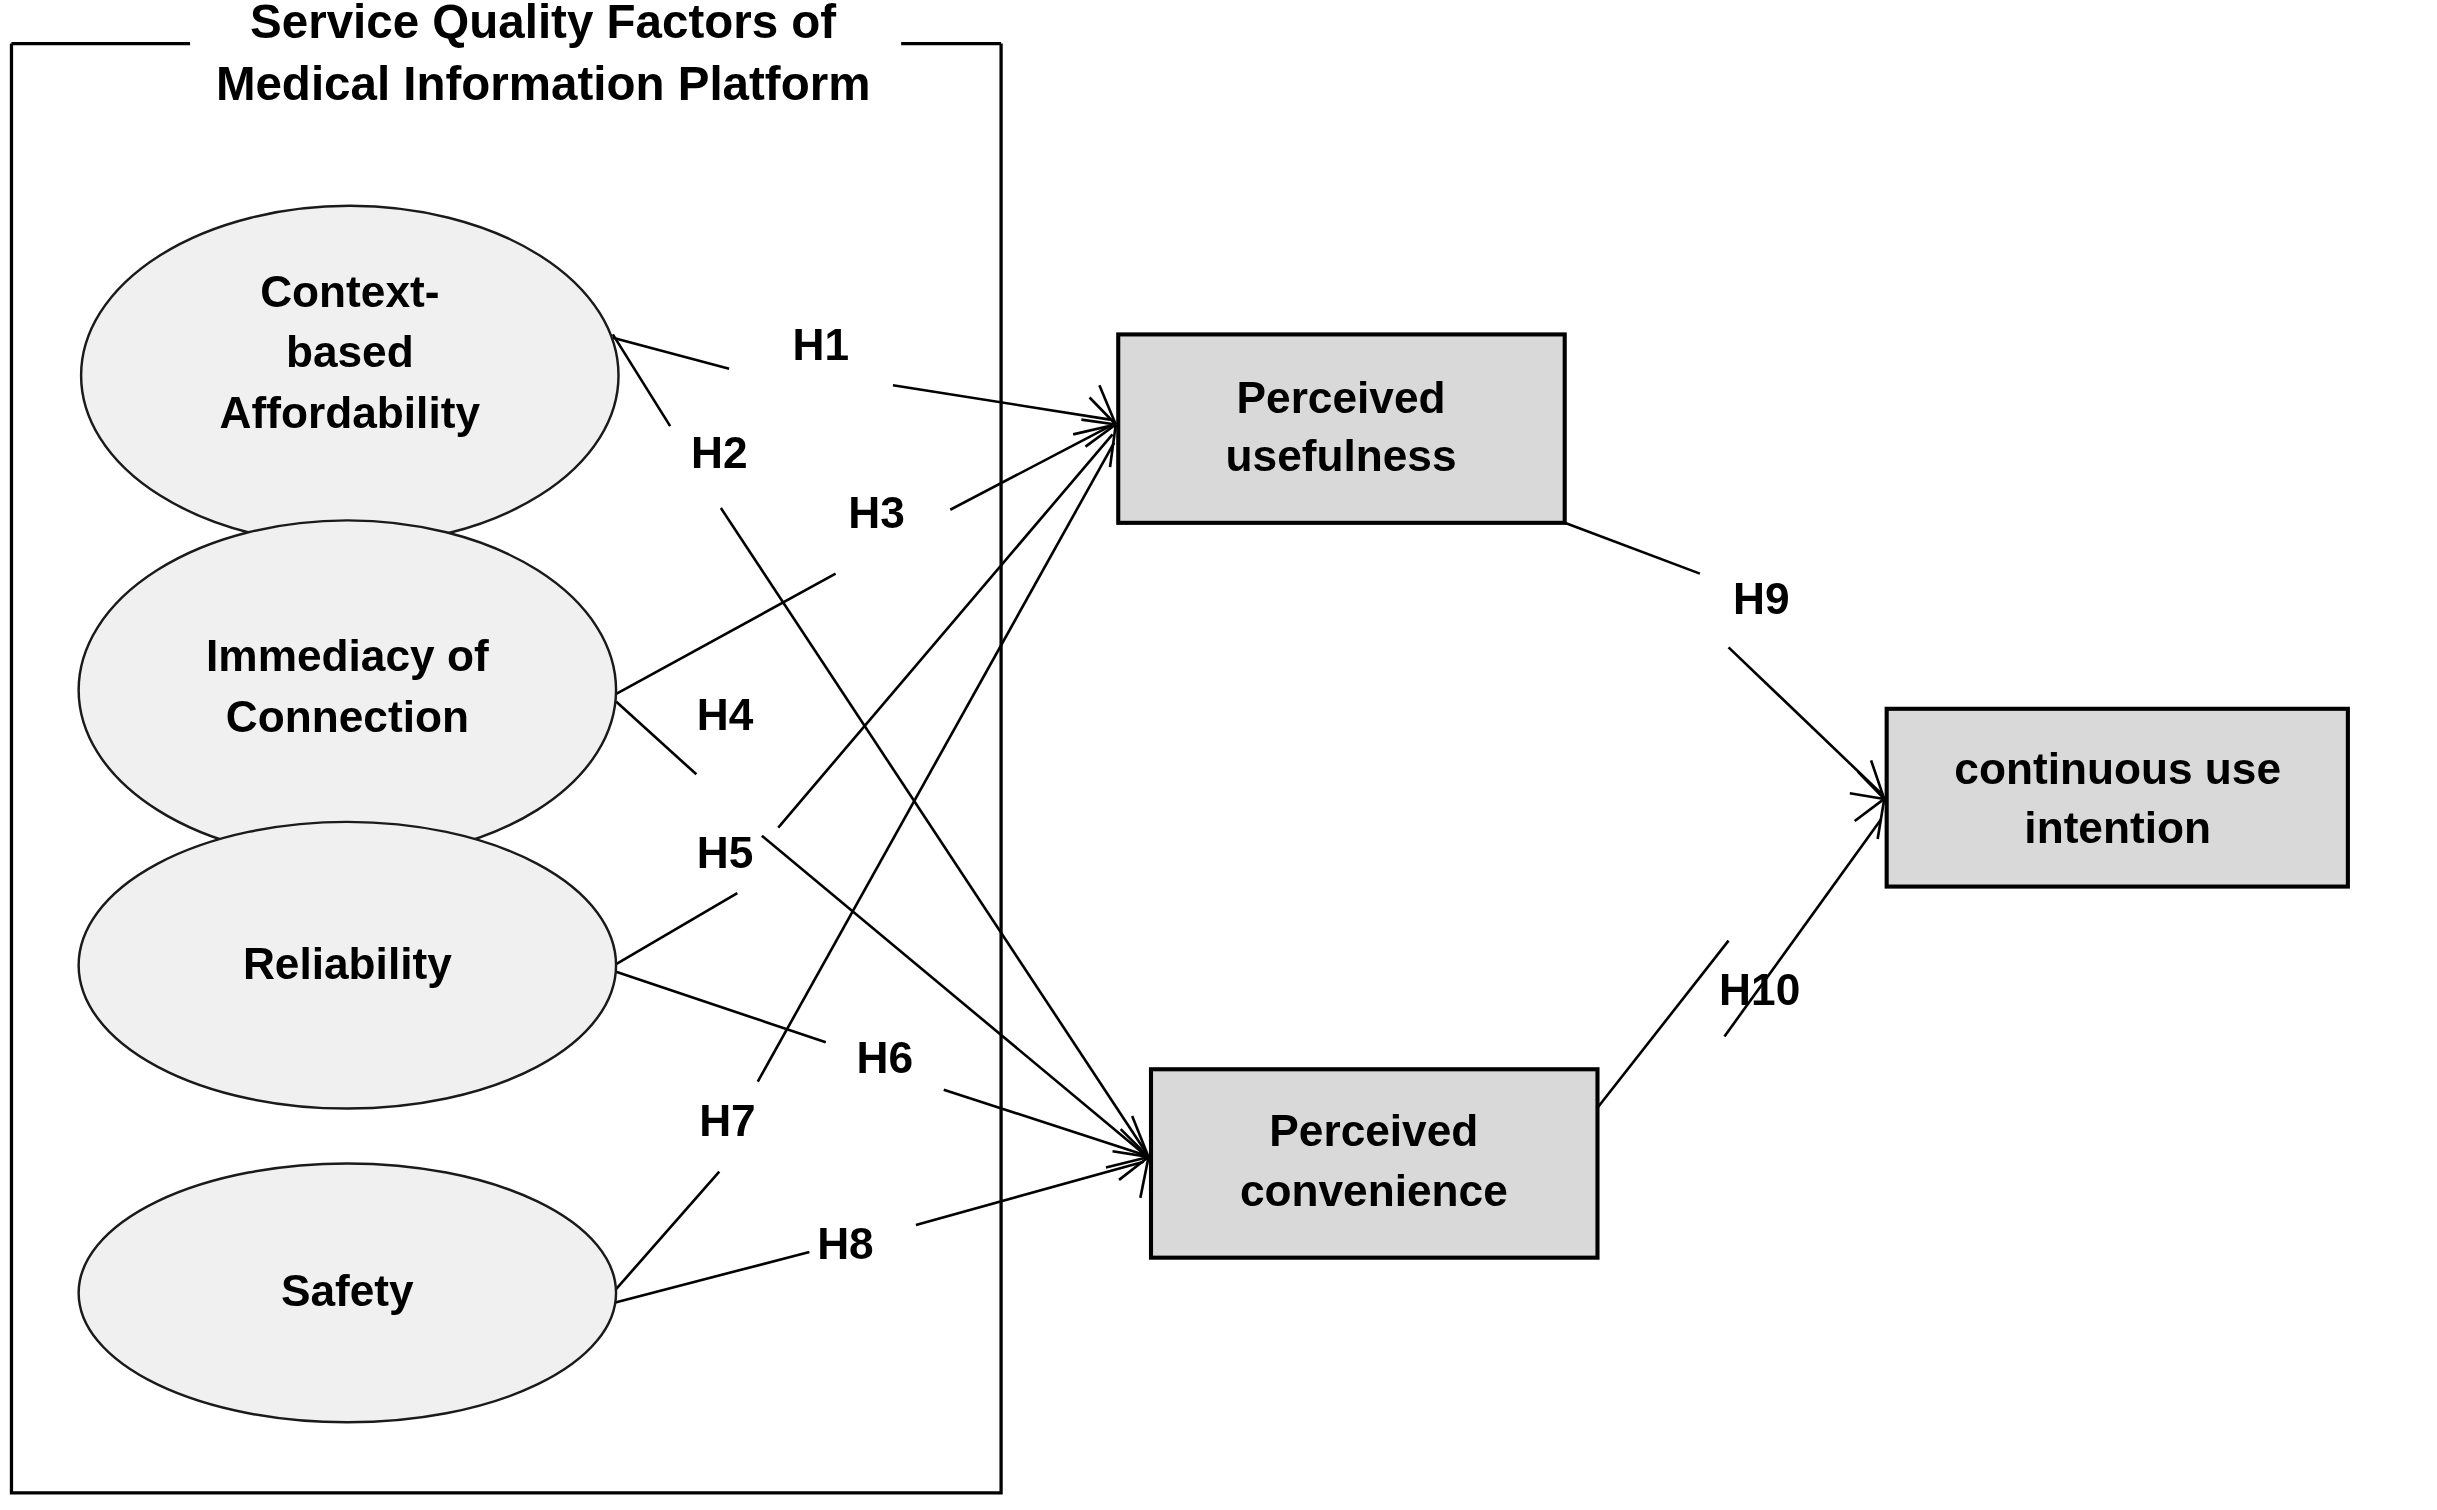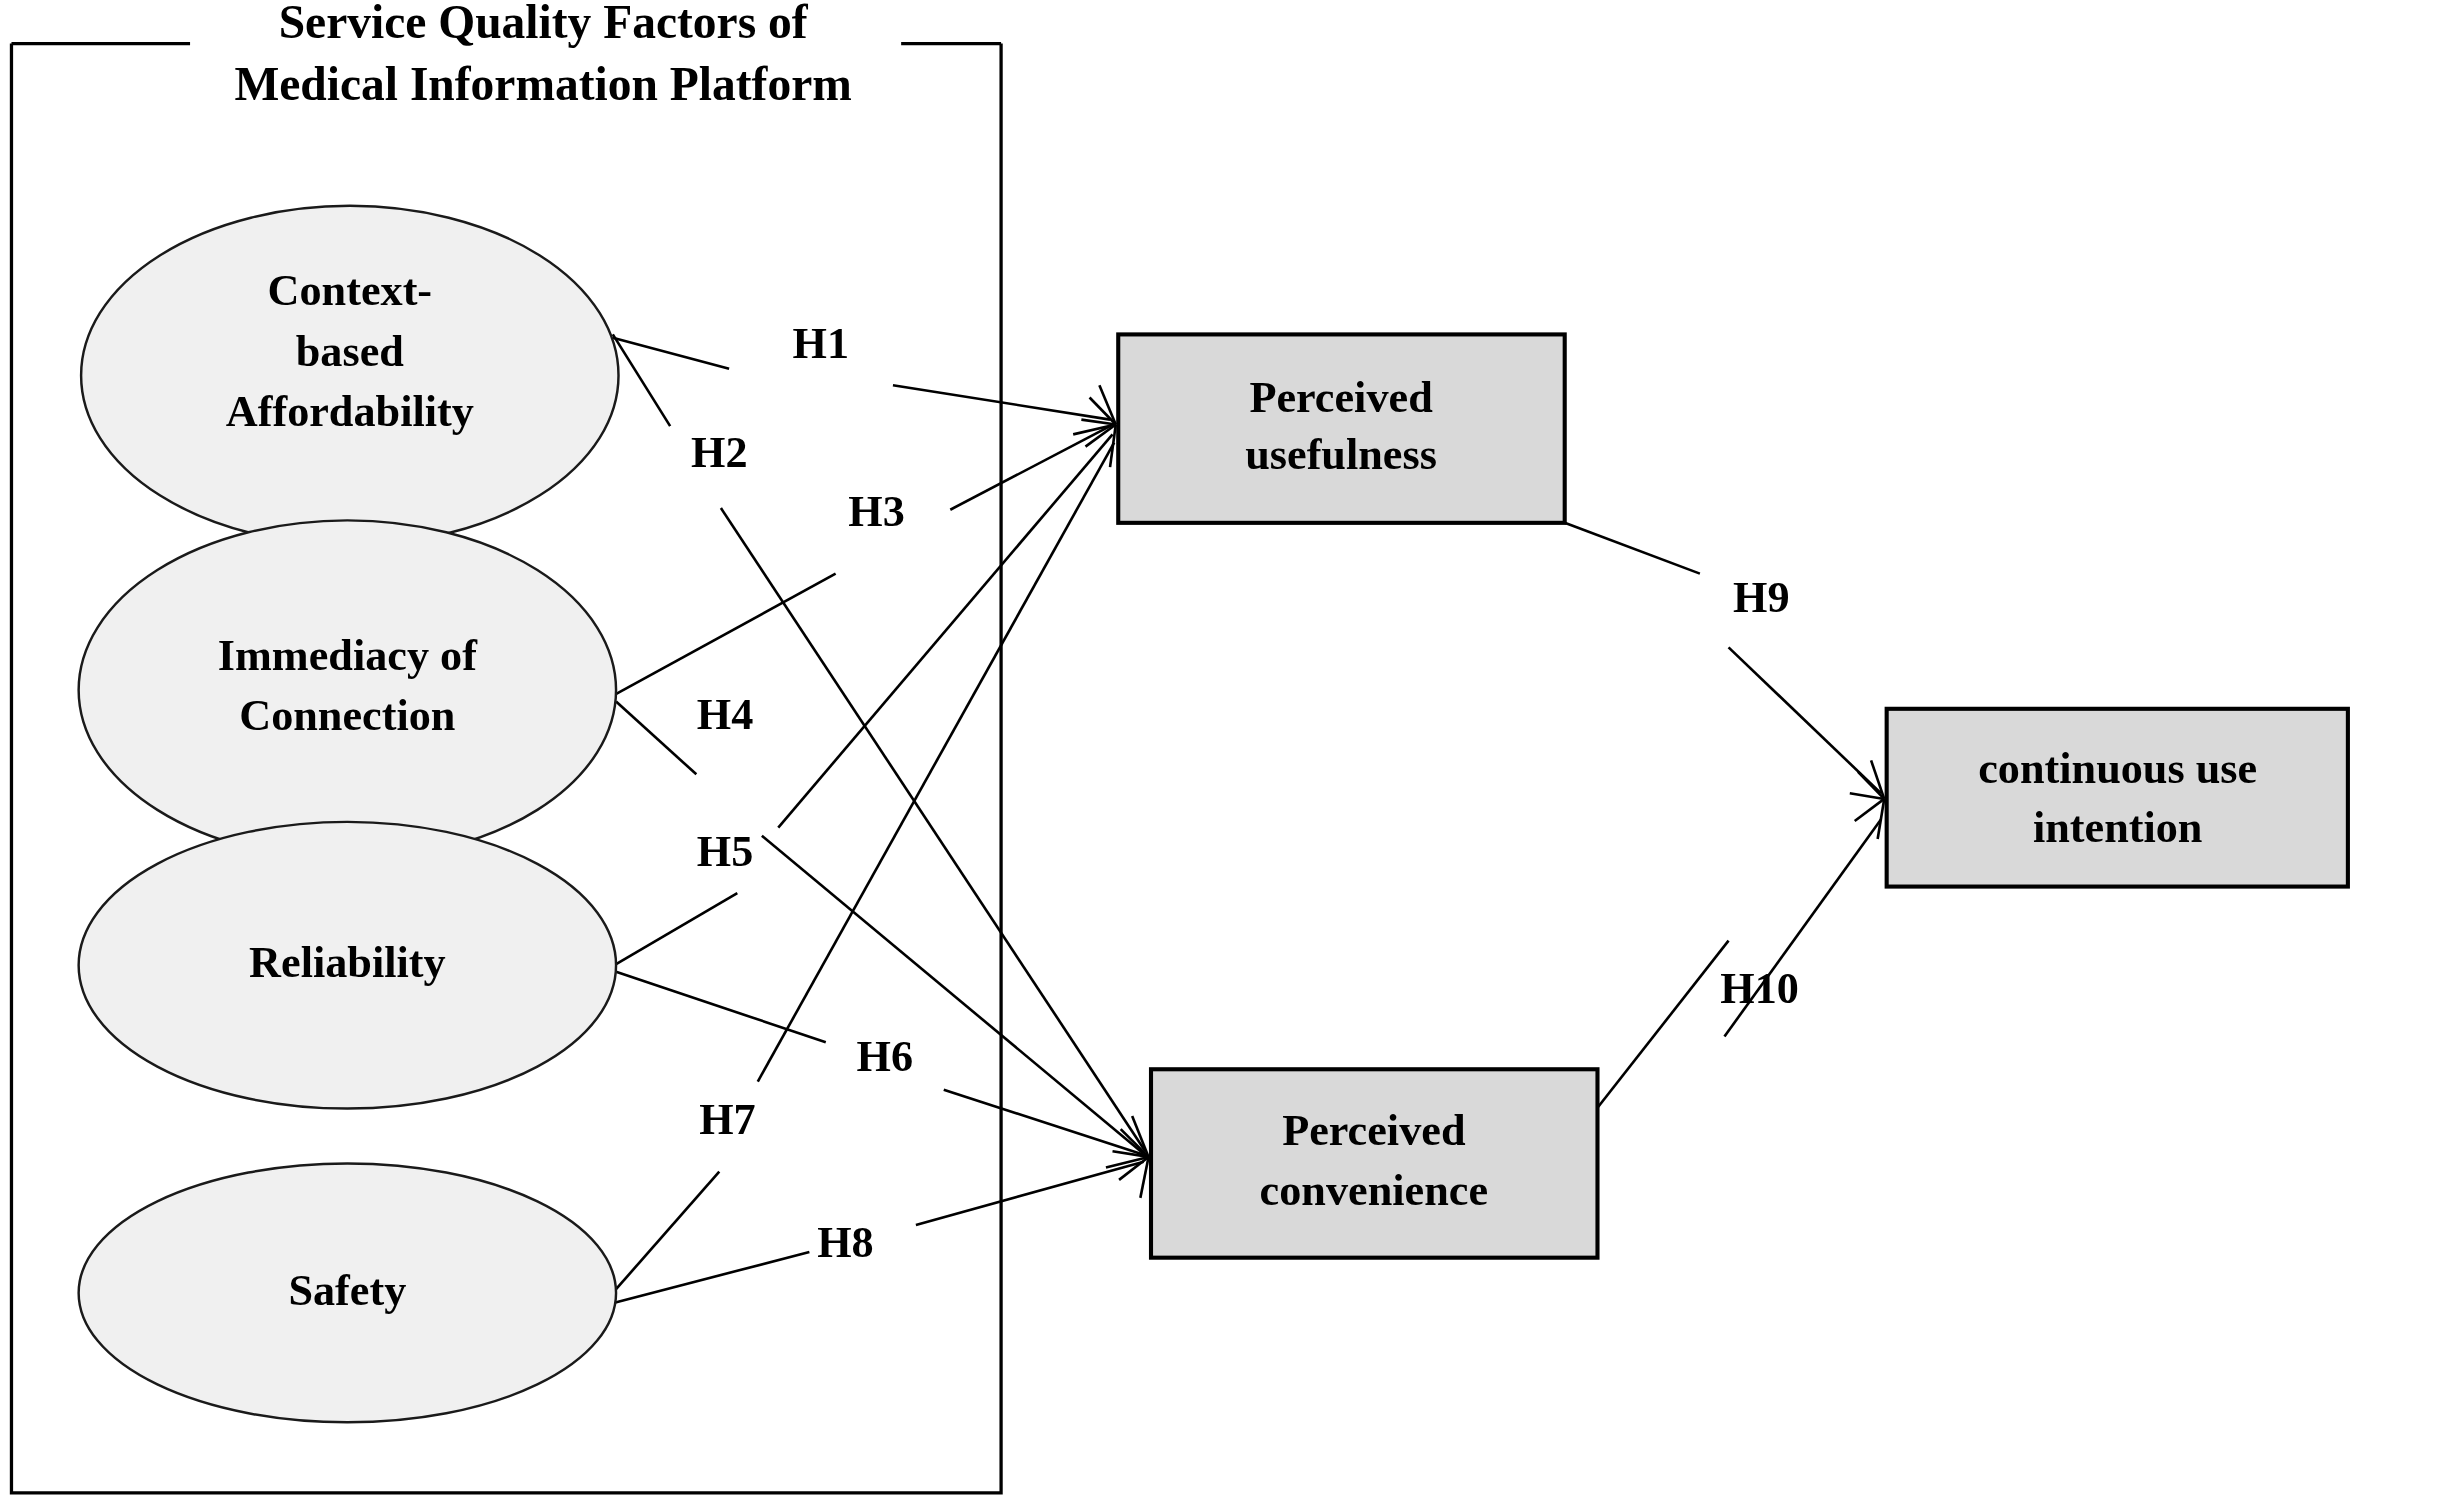--- a/index.html
+++ b/index.html
@@ -1,21 +1,21 @@
 <!DOCTYPE html>
 <html style="font-size:13px"><head>
 <meta charset="utf-8">
 <title>Research Model Diagram</title>
 <style>
   html,body{margin:0;padding:0;background:#ffffff;}
   body{
     font-family:"Liberation Sans", sans-serif;
     width:2438px;height:1511px;position:relative;overflow:hidden;
   }
-  #stage{position:absolute;left:0;top:0;width:2438px;height:1511px;font-family:Liberation Serif, serif;}
+  #stage{position:absolute;left:0;top:0;width:2438px;height:1511px;}
   svg#diagram{position:absolute;left:0;top:0;width:2438px;height:1511px;}
 
   .node-label{
     font-weight:bold;
     fill:#000000;
     text-anchor:middle;
     dominant-baseline:middle;
   }
   .ellipse-shape{fill:#f0f0f0;stroke:#1a1a1a;stroke-width:3;}
   .rect-shape{fill:#d9d9d9;stroke:#000000;stroke-width:5;}

